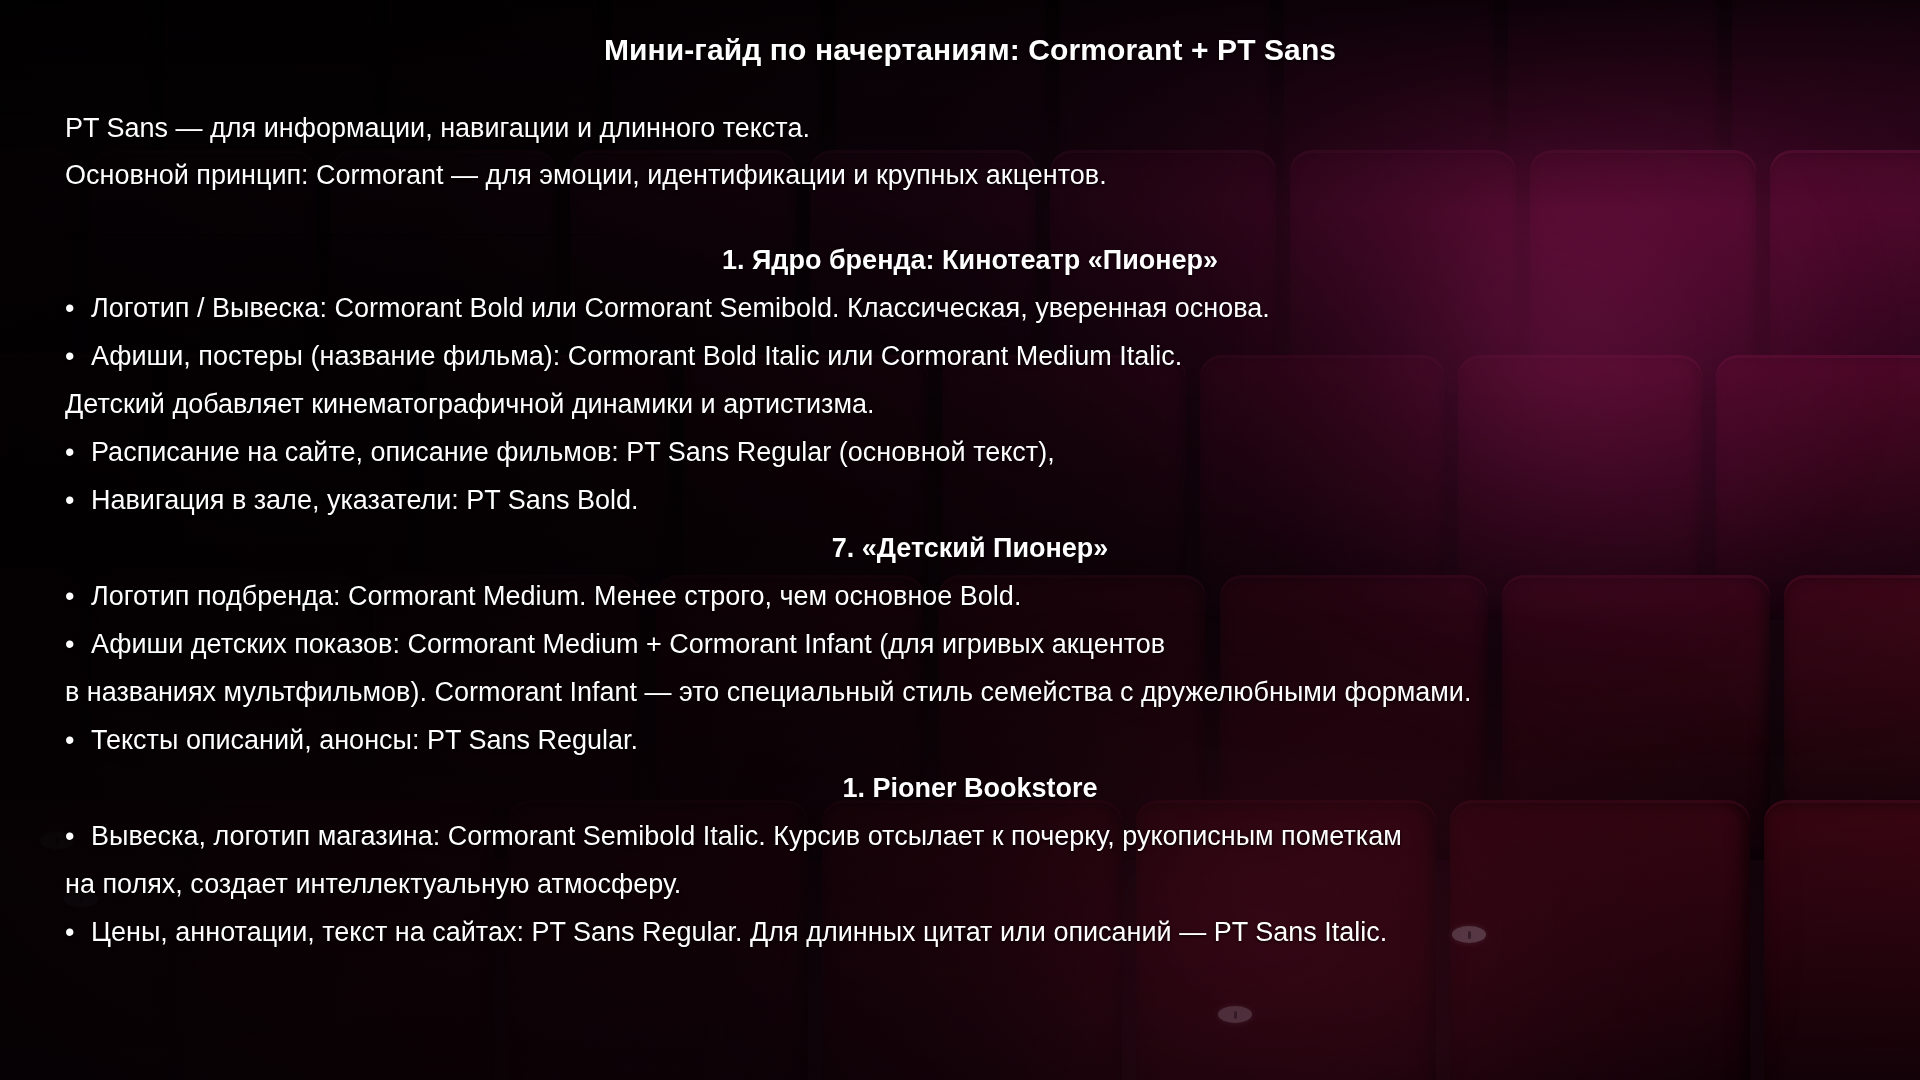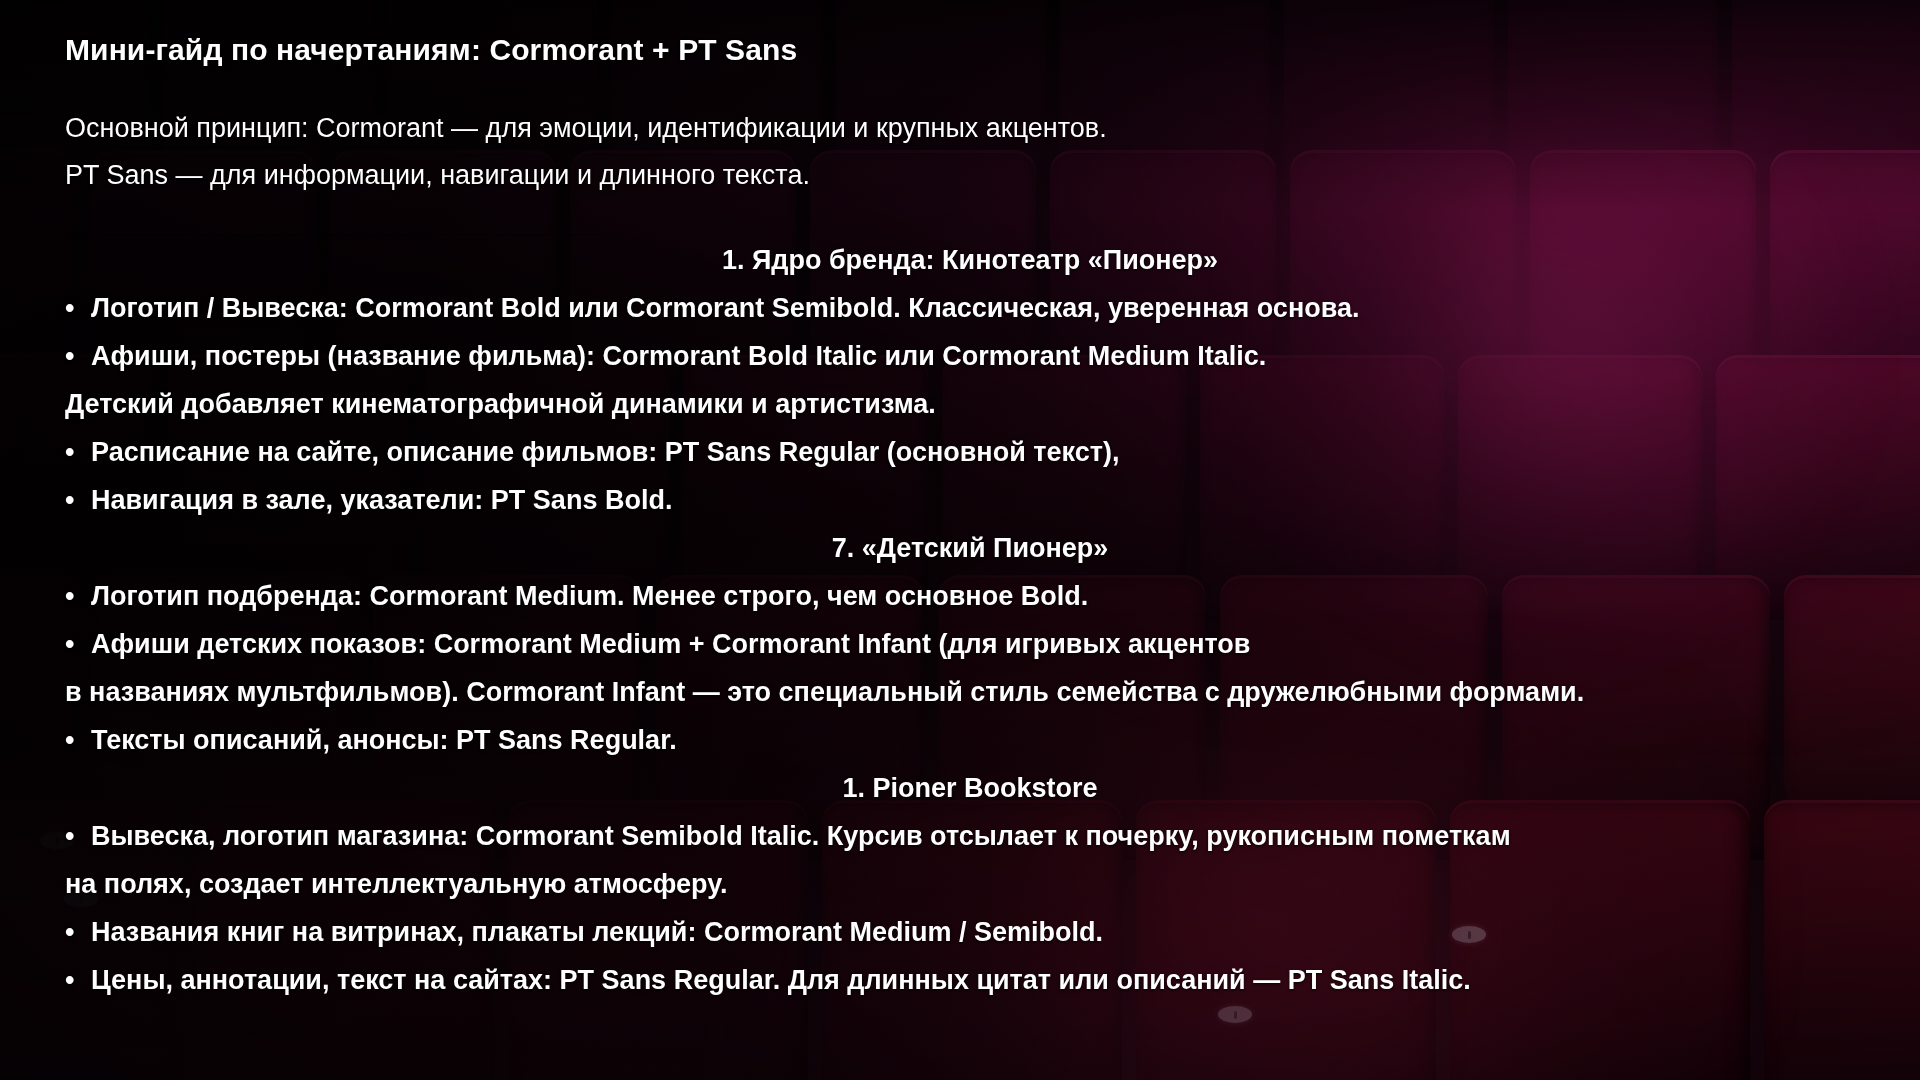--- a/index.html
+++ b/index.html
@@ -180,20 +180,21 @@
     color: #ffffff;
   }
 
   .slide-title {
     font-size: 30px;
     font-weight: 700;
     letter-spacing: 0.1px;
     line-height: 1.2;
     margin: 0 0 0 0;
     text-shadow: 0 1px 3px rgba(0,0,0,0.85);
+    text-align: center;
   }
 
   .intro {
     margin-top: 37px;
     font-size: 27px;
     font-weight: 400;
     line-height: 47px;
     text-shadow: 0 1px 3px rgba(0,0,0,0.85);
   }
   .intro p { margin: 0; }
@@ -214,21 +215,21 @@
     font-weight: 700;
     line-height: 48px;
     margin: 0;
     text-shadow: 0 1px 3px rgba(0,0,0,0.85);
     text-align: center;
   }
 
   .bullet-line,
   .cont-line {
     font-size: 27px;
-    font-weight: 700;
+    font-weight: 400;
     line-height: 48px;
     margin: 0;
     text-shadow: 0 1px 3px rgba(0,0,0,0.85);
     white-space: nowrap;
   }
   .bullet-line .dot {
     display: inline-block;
     width: 26px;
   }
 </style>
@@ -315,22 +316,22 @@
   <div class="bg-glow-right2"></div>
   <div class="bg-vignette"></div>
   <div class="bg-vignette2"></div>
   <div class="bg-topdark"></div>
 
   <div class="content">
 
     <h1 class="slide-title">Мини-гайд по начертаниям: Cormorant + PT Sans</h1>
 
     <div class="intro">
+      <p>PT Sans — для информации, навигации и длинного текста.</p>
       <p>Основной принцип: Cormorant — для эмоции, идентификации и крупных акцентов.</p>
-      <p>PT Sans — для информации, навигации и длинного текста.</p>
     </div>
 
     <div class="divider">_______________________________________</div>
 
     <div id="sections">
         <div>
           <div class="section-head">1. Ядро бренда: Кинотеатр «Пионер»</div>
           <div class="bullet-line"><span class="dot">•</span><span>Логотип / Вывеска: Cormorant Bold или Cormorant Semibold. Классическая, уверенная основа.</span></div>
           <div class="bullet-line"><span class="dot">•</span><span>Афиши, постеры (название фильма): Cormorant Bold Italic или Cormorant Medium Italic.</span></div>
           <div class="cont-line">Детский добавляет кинематографичной динамики и артистизма.</div>
@@ -341,19 +342,18 @@
           <div class="section-head">7. «Детский Пионер»</div>
           <div class="bullet-line"><span class="dot">•</span><span>Логотип подбренда: Cormorant Medium. Менее строго, чем основное Bold.</span></div>
           <div class="bullet-line"><span class="dot">•</span><span>Афиши детских показов: Cormorant Medium + Cormorant Infant (для игривых акцентов</span></div>
           <div class="cont-line">в названиях мультфильмов). Cormorant Infant — это специальный стиль семейства с дружелюбными формами.</div>
           <div class="bullet-line"><span class="dot">•</span><span>Тексты описаний, анонсы: PT Sans Regular.</span></div>
         </div>
         <div>
           <div class="section-head">1. Pioner Bookstore</div>
           <div class="bullet-line"><span class="dot">•</span><span>Вывеска, логотип магазина: Cormorant Semibold Italic. Курсив отсылает к почерку, рукописным пометкам</span></div>
           <div class="cont-line">на полях, создает интеллектуальную атмосферу.</div>
-          <div class="bullet-line"><span class="dot">•</span><span>Названия книг на витринах, плакаты лекций: Cormorant Medium / Semibold.</span></div>
           <div class="bullet-line"><span class="dot">•</span><span>Цены, аннотации, текст на сайтах: PT Sans Regular. Для длинных цитат или описаний — PT Sans Italic.</span></div>
         </div>
       </div>
 
   </div>
 </div>
 
 </body></html>

